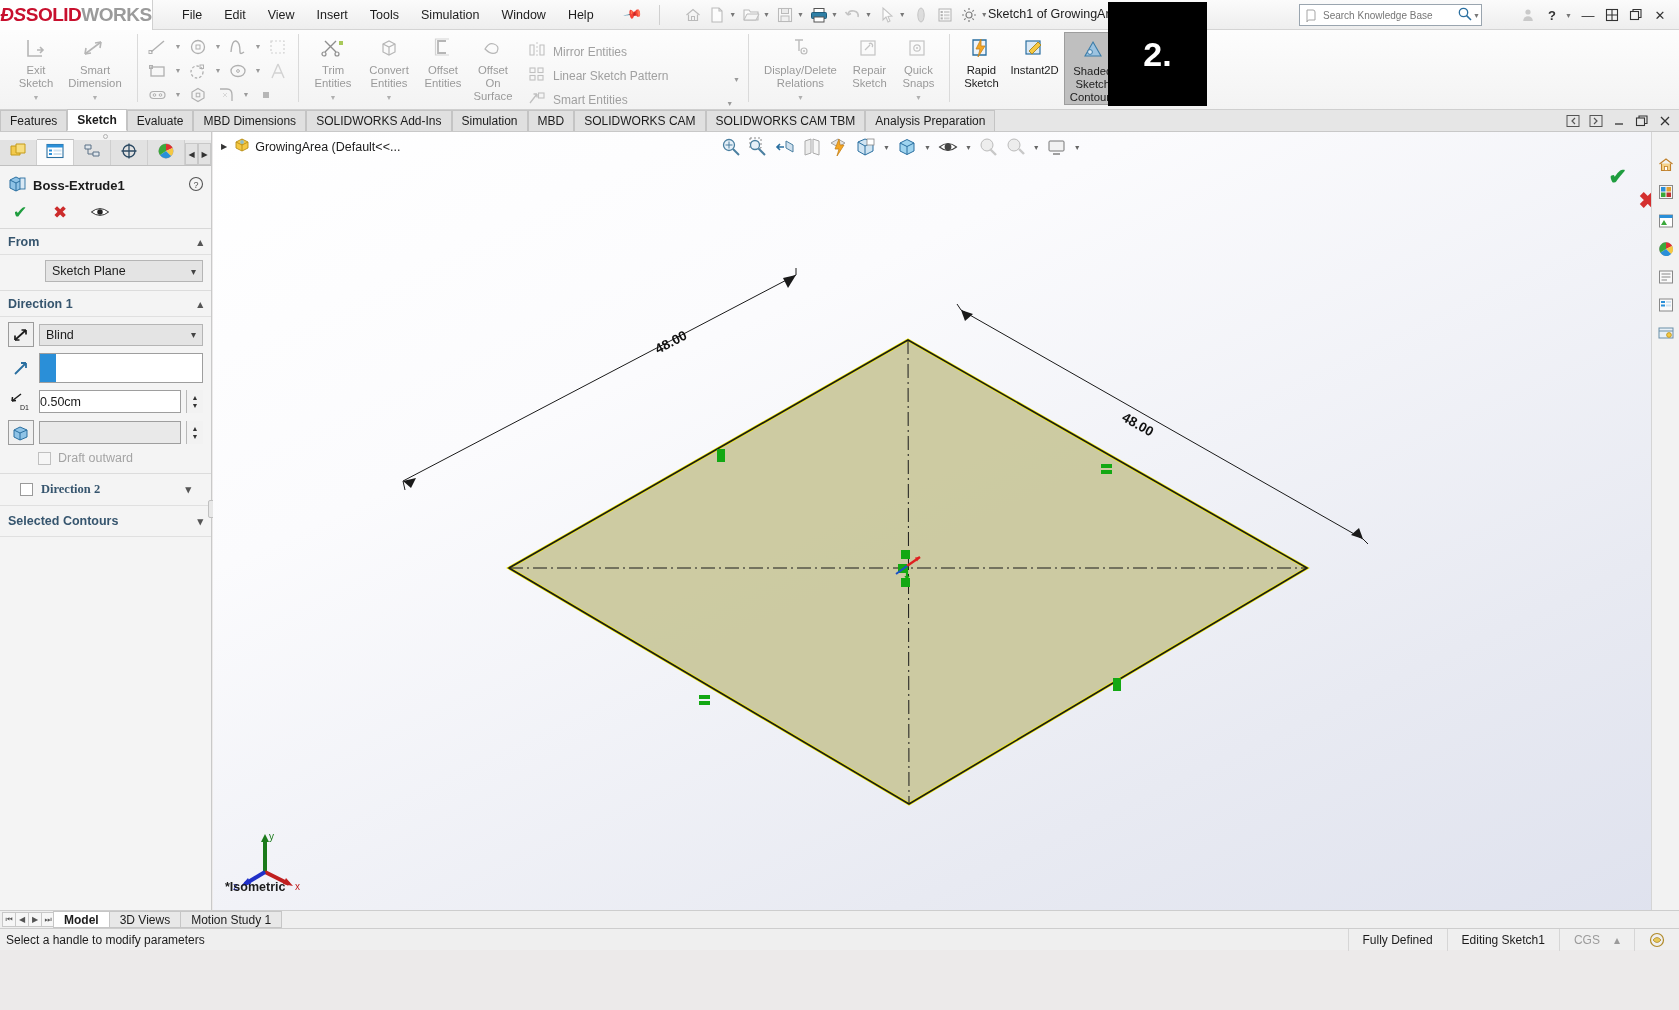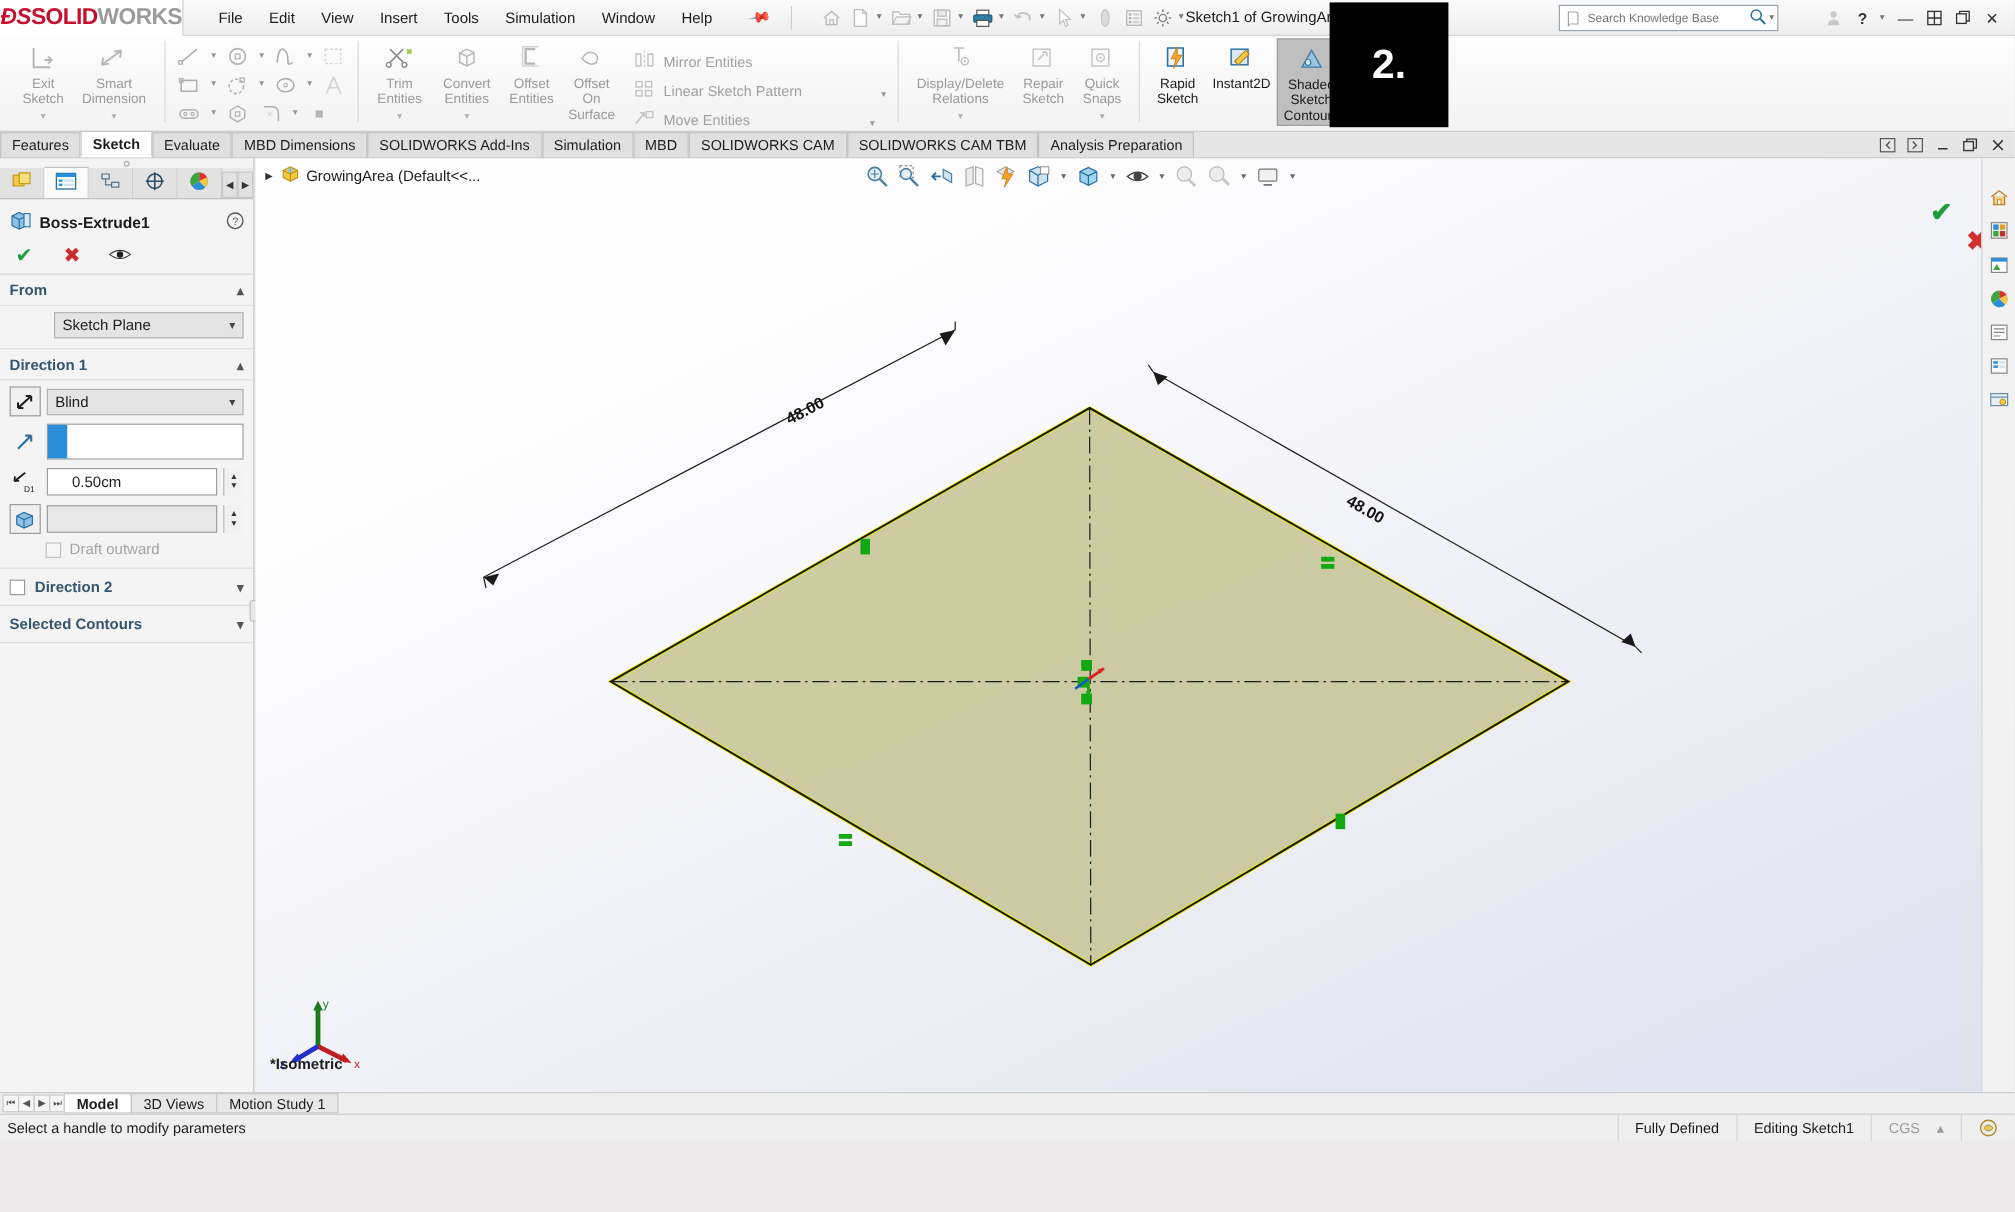--- a/index.html
+++ b/index.html
@@ -132,21 +132,21 @@
   .rowflex { display:flex; align-items:center; gap:5px; margin-bottom:6px;}
   .iconbox {
     width:26px; height:25px; border:1px solid #9c9c9c; background:#f0f0f0;
     display:flex; align-items:center; justify-content:center;
   }
   .iconplain { width:26px; height:25px; display:flex; align-items:center; justify-content:center;}
   .selbox { flex:1; height:30px; border:1px solid #9e9e9e; background:#fff; display:flex;}
   .selbox .bluebar { width:16px; background:#2a8fd8; }
   .spinfield {
     flex:1; height:23px; border:1px solid #9e9e9e; background:#fff;
-    display:flex; align-items:center; font-size:12.5px; color:#1a1a1a; padding-left:20px;
+    display:flex; align-items:center; font-size:12.5px; color:#1a1a1a; padding-left:0;
   }
   .spinfield.disabled { background:#e9e9e9; }
   .spin { width:17px; height:23px; border-left:1px solid #b8b8b8; display:flex;
           flex-direction:column; align-items:center; justify-content:center; background:#f2f2f2;}
   .spin div { font-size:7px; line-height:8px; color:#333;}
   .checkrow { display:flex; align-items:center; gap:7px; padding-left:30px; }
   .cbox { width:13px; height:13px; border:1px solid #9a9a9a; background:#fff;}
   .cbox.dim { border-color:#c0c0c0; background:#f6f6f6;}
   .ck-label { font-size:12.5px; color:#a4a4a4;}
 
@@ -533,21 +533,21 @@
           <span>Linear Sketch Pattern</span>
           <span class="sgcaret" style="margin-left:58px">▼</span>
         </div>
         <div class="lrow">
           <span class="lg">
             <svg width="20" height="18" viewBox="0 0 20 18">
                 <path d="M3 14 L10 5 M10 5 H6.5 M10 5 V8.5" fill="none" stroke="#c0c0c0" stroke-width="1.3"></path>
                 <rect x="11.5" y="4" width="5.5" height="5" fill="none" stroke="#c0c0c0" stroke-width="1.1"></rect>
               </svg>
           </span>
-          <span>Move Entities</span>
+          <span>Smart Entities</span>
           <span class="sgcaret" style="margin-left:92px">▼</span>
         </div>
       </div>
     </div>
 
     <div class="rsep"></div>
 
     <div class="rgroup">
       <div class="rbtn" style="min-width:88px">
         <span class="gly">
@@ -817,21 +817,21 @@
             <div>▼</div>
           </div>
       </div>
 
       <div class="checkrow">
         <span class="cbox dim"></span>
         <span class="ck-label">Draft outward</span>
       </div>
     </div>
 
-    <div class="sect" style="padding:8px 8px;">
+    <div class="sect" style="padding:8px 20px;font-family:Liberation Serif, serif;">
       <span class="cbox" style="margin-right:8px;"></span>
       <span>Direction 2</span>
       <span class="chev">▾</span>
     </div>
 
     <div class="sect" style="padding:8px 8px;gap:25px;">
       <span>Selected Contours</span>
       <span class="chev">▾</span>
     </div>
 

